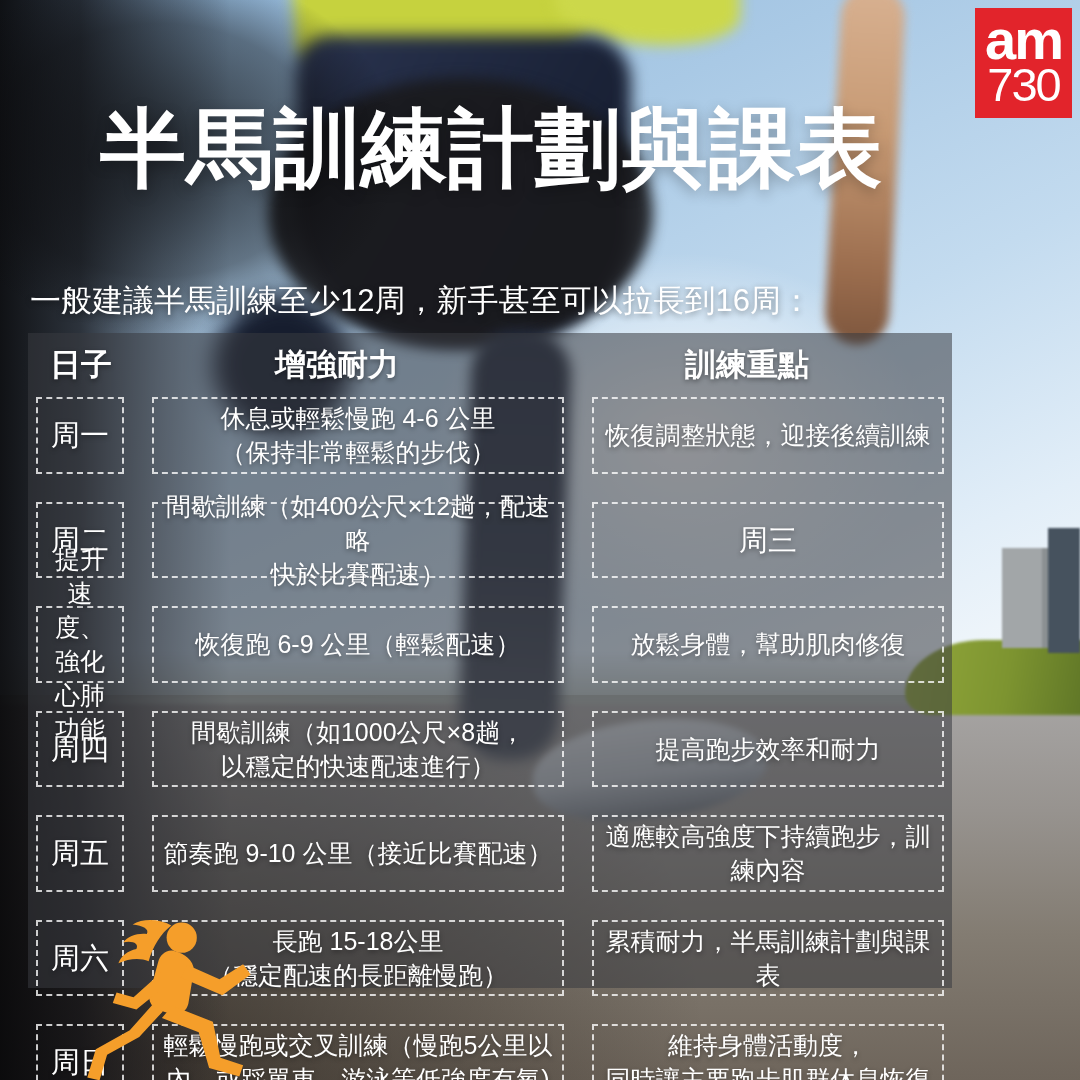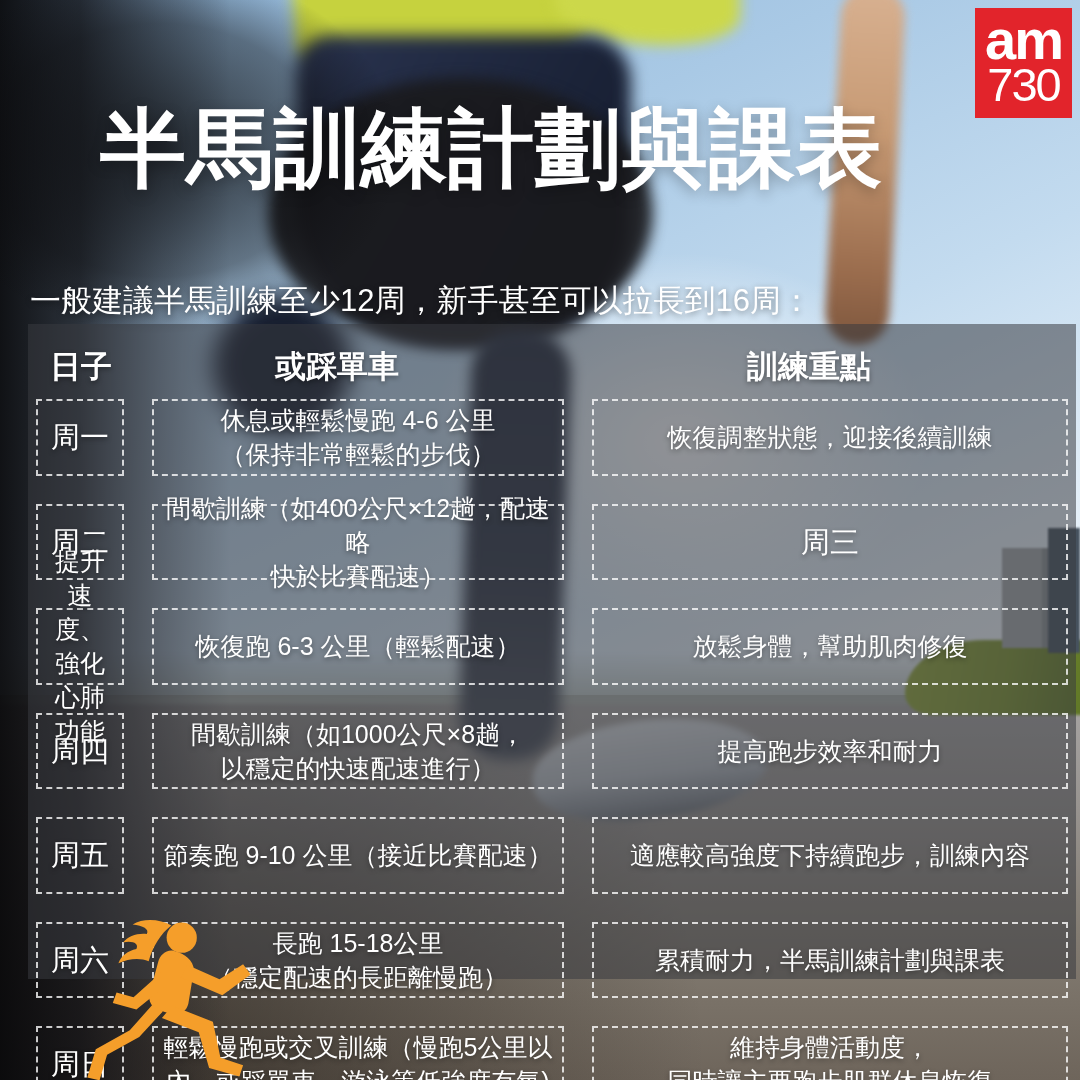--- a/index.html
+++ b/index.html
@@ -42,22 +42,22 @@
   .logo{left:975px;top:8px;width:97px;height:110px;background:#E2242B;z-index:7;
     display:flex;flex-direction:column;align-items:center;justify-content:center;color:#fff;}
   .logo-am{font-weight:900;font-size:56px;line-height:44px;letter-spacing:-2px;}
   .logo-730{font-weight:400;font-size:47px;line-height:46px;letter-spacing:-2px;}
 
   .title{left:100px;top:103px;width:880px;z-index:5;color:#fff;font-weight:900;
     font-size:86px;line-height:1.05;letter-spacing:1px;text-shadow:0 4px 14px rgba(0,0,0,0.28);}
   .subtitle{left:30px;top:280px;width:1000px;z-index:5;color:#fff;font-size:31px;
     text-shadow:0 2px 6px rgba(0,0,0,0.45);}
 
-  .table{left:28px;top:324px;width:1048px;height:655px;z-index:3;
-    background:rgba(56,58,63,0.55);padding:11px 8px;color:#fff;}
+  .table{left:28px;top:333px;width:924px;height:655px;z-index:3;
+    background:rgba(56,58,63,0.55);padding:0 8px;color:#fff;}
   .thead,.tbody{display:grid;grid-template-columns:88px 412px 1fr;column-gap:7px;}
   .thead{height:64px;align-items:center;}
   .th{font-weight:bold;font-size:31px;text-align:center;text-shadow:0 2px 5px rgba(0,0,0,0.4);}
   .th.h-day{text-align:left;padding-left:14px;}
   .tbody{grid-auto-rows:76.5px;row-gap:5px;gap:28px;}
   .cell{border:2px dashed rgba(255,255,255,0.78);display:flex;align-items:center;justify-content:center;
     text-align:center;padding:2px 8px;white-space:pre-line;font-size:25px;line-height:34px;
     text-shadow:0 2px 5px rgba(0,0,0,0.4);}
   .cell.day{font-size:29px;}
 
@@ -90,36 +90,36 @@
     <div class="logo-am">am</div>
     <div class="logo-730">730</div>
   </div>
 
   <div class="abs title">半馬訓練計劃與課表</div>
   <div class="abs subtitle">一般建議半馬訓練至少12周，新手甚至可以拉長到16周：</div>
 
   <div class="abs table">
     <div class="thead">
       <div class="th h-day">日子</div>
-      <div class="th">或踩單車</div>
+      <div class="th">增強耐力</div>
       <div class="th">訓練重點</div>
     </div>
     <div class="tbody">
       <div class="cell day">周一</div>
       <div class="cell">休息或輕鬆慢跑 4-6 公里
 （保持非常輕鬆的步伐）</div>
       <div class="cell">恢復調整狀態，迎接後續訓練</div>
 
       <div class="cell day">周二</div>
       <div class="cell">間歇訓練（如400公尺×12趟，配速略
 快於比賽配速）</div>
       <div class="cell day">周三</div>
 
       <div class="cell">提升速度、強化心肺功能</div>
-      <div class="cell">恢復跑 6-3 公里（輕鬆配速）</div>
+      <div class="cell">恢復跑 6-9 公里（輕鬆配速）</div>
       <div class="cell">放鬆身體，幫助肌肉修復</div>
 
       <div class="cell day">周四</div>
       <div class="cell">間歇訓練（如1000公尺×8趟，
 以穩定的快速配速進行）</div>
       <div class="cell">提高跑步效率和耐力</div>
 
       <div class="cell day">周五</div>
       <div class="cell">節奏跑 9-10 公里（接近比賽配速）</div>
       <div class="cell">適應較高強度下持續跑步，訓練內容</div>

